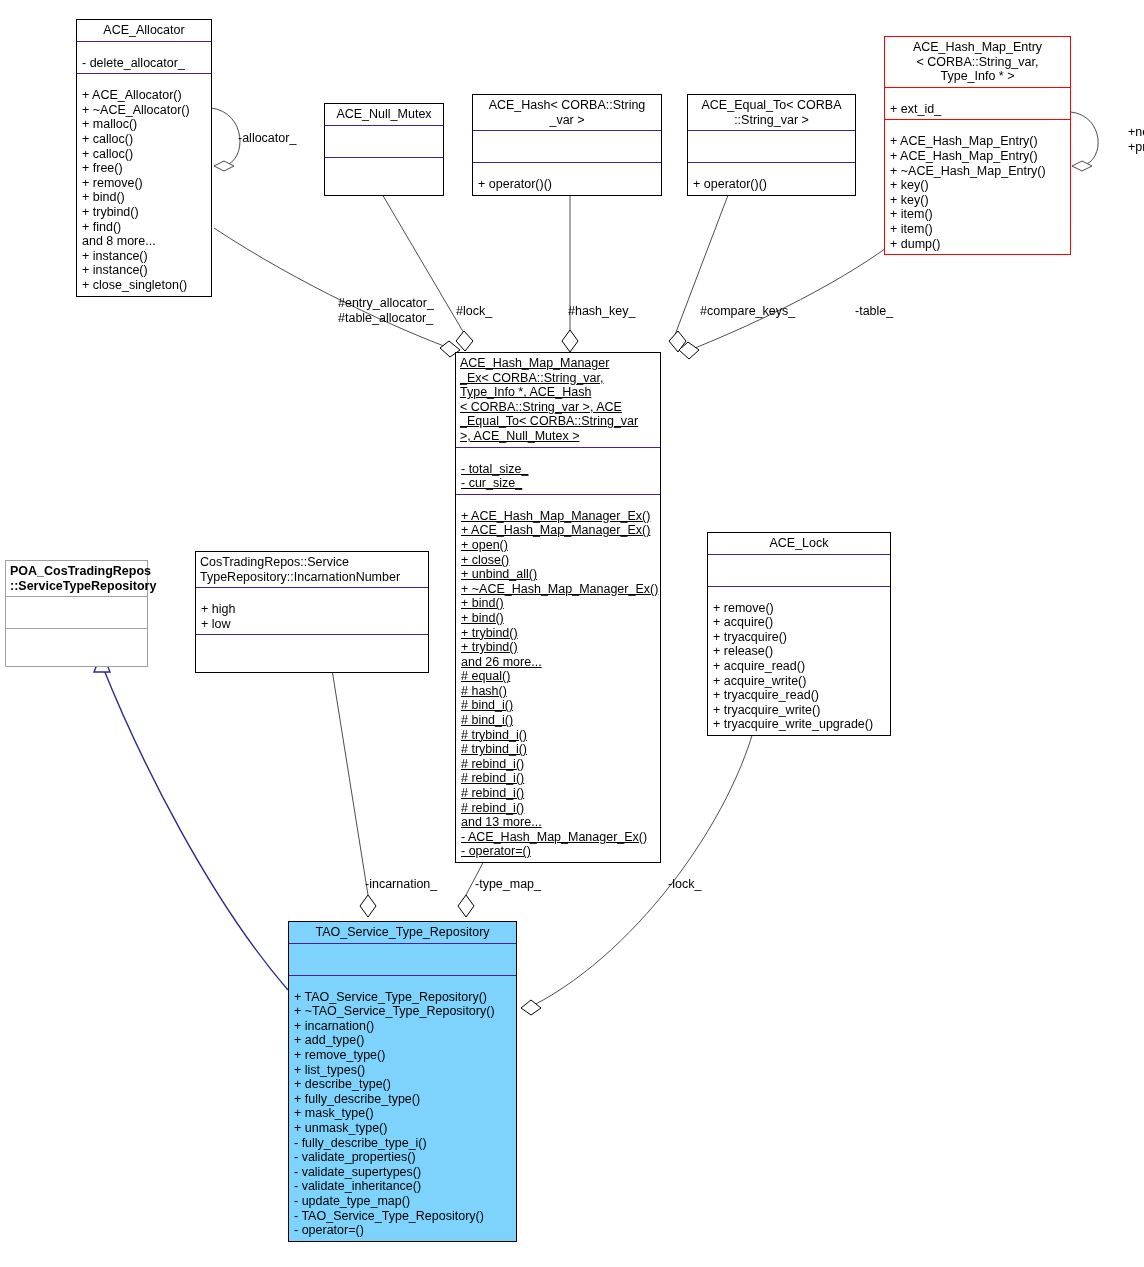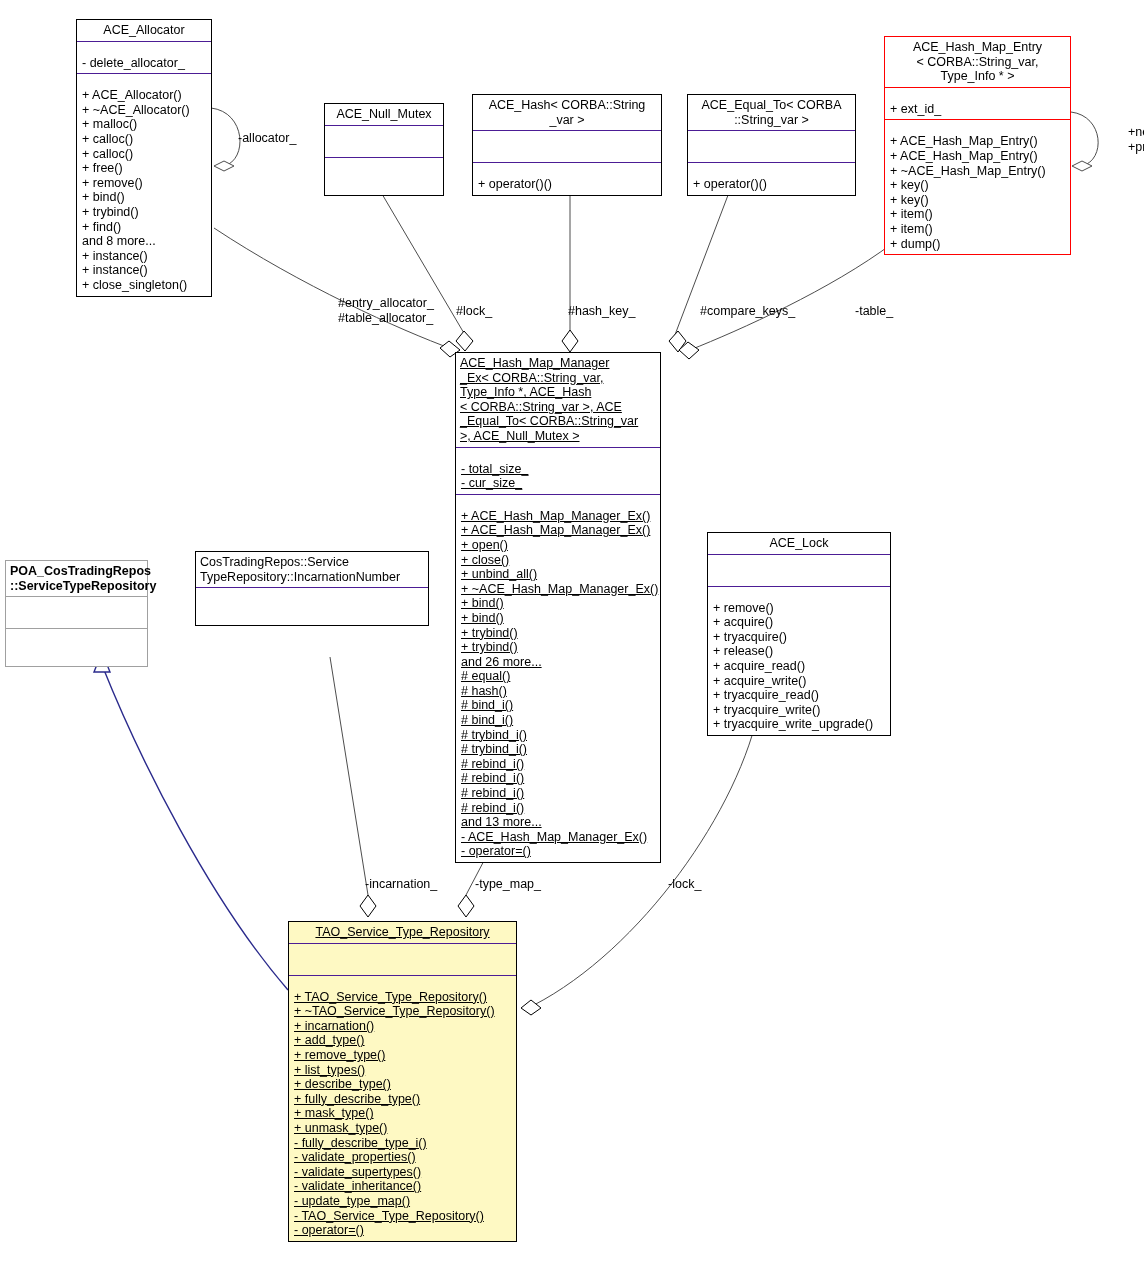--- a/index.html
+++ b/index.html
@@ -28,21 +28,21 @@
     box-sizing: border-box;
     border: 1px solid #000000;
     background: #ffffff;
     font-size: 12.5px;
     line-height: 14.6px;
     color: #000000;
     z-index: 3;
   }
   .uml-box.red   { border-color: #ff0000; }
   .uml-box.gray  { border-color: #a0a0a0; }
-  .uml-box.shade { background: #fef9c3; text-decoration: underline; }
+  .uml-box.shade { background: #7dd3fc; }
 
   .sec-title {
     text-align: center;
     padding: 3px 4px 3px 4px;
     white-space: pre-line;
   }
   .sec {
     border-top: 1px solid #4c1d95;
     padding: 14px 5px 3px 5px;
   }
@@ -250,20 +250,24 @@
   <div class="uml-box gray" style="left:5px; top:560px; width:143px;font-weight:bold;">
     <div class="sec-title" style="text-align:left;">POA_CosTradingRepos
 ::ServiceTypeRepository</div>
     <div class="sec empty"></div>
     <div class="sec empty2"></div>
   </div>
 
   <div class="uml-box" style="left:195px; top:551px; width:234px;">
     <div class="sec-title" style="text-align:left;">CosTradingRepos::Service
 TypeRepository::IncarnationNumber</div>
+    <div class="sec">
+      <div class="row">+ high</div>
+      <div class="row">+ low</div>
+    </div>
     <div class="sec empty2"></div>
   </div>
 
   <div class="uml-box shade" style="left:288px; top:921px; width:229px;">
     <div class="sec-title">TAO_Service_Type_Repository</div>
     <div class="sec empty"></div>
     <div class="sec">
       <div class="row">+ TAO_Service_Type_Repository()</div>
       <div class="row">+ ~TAO_Service_Type_Repository()</div>
       <div class="row">+ incarnation()</div>

